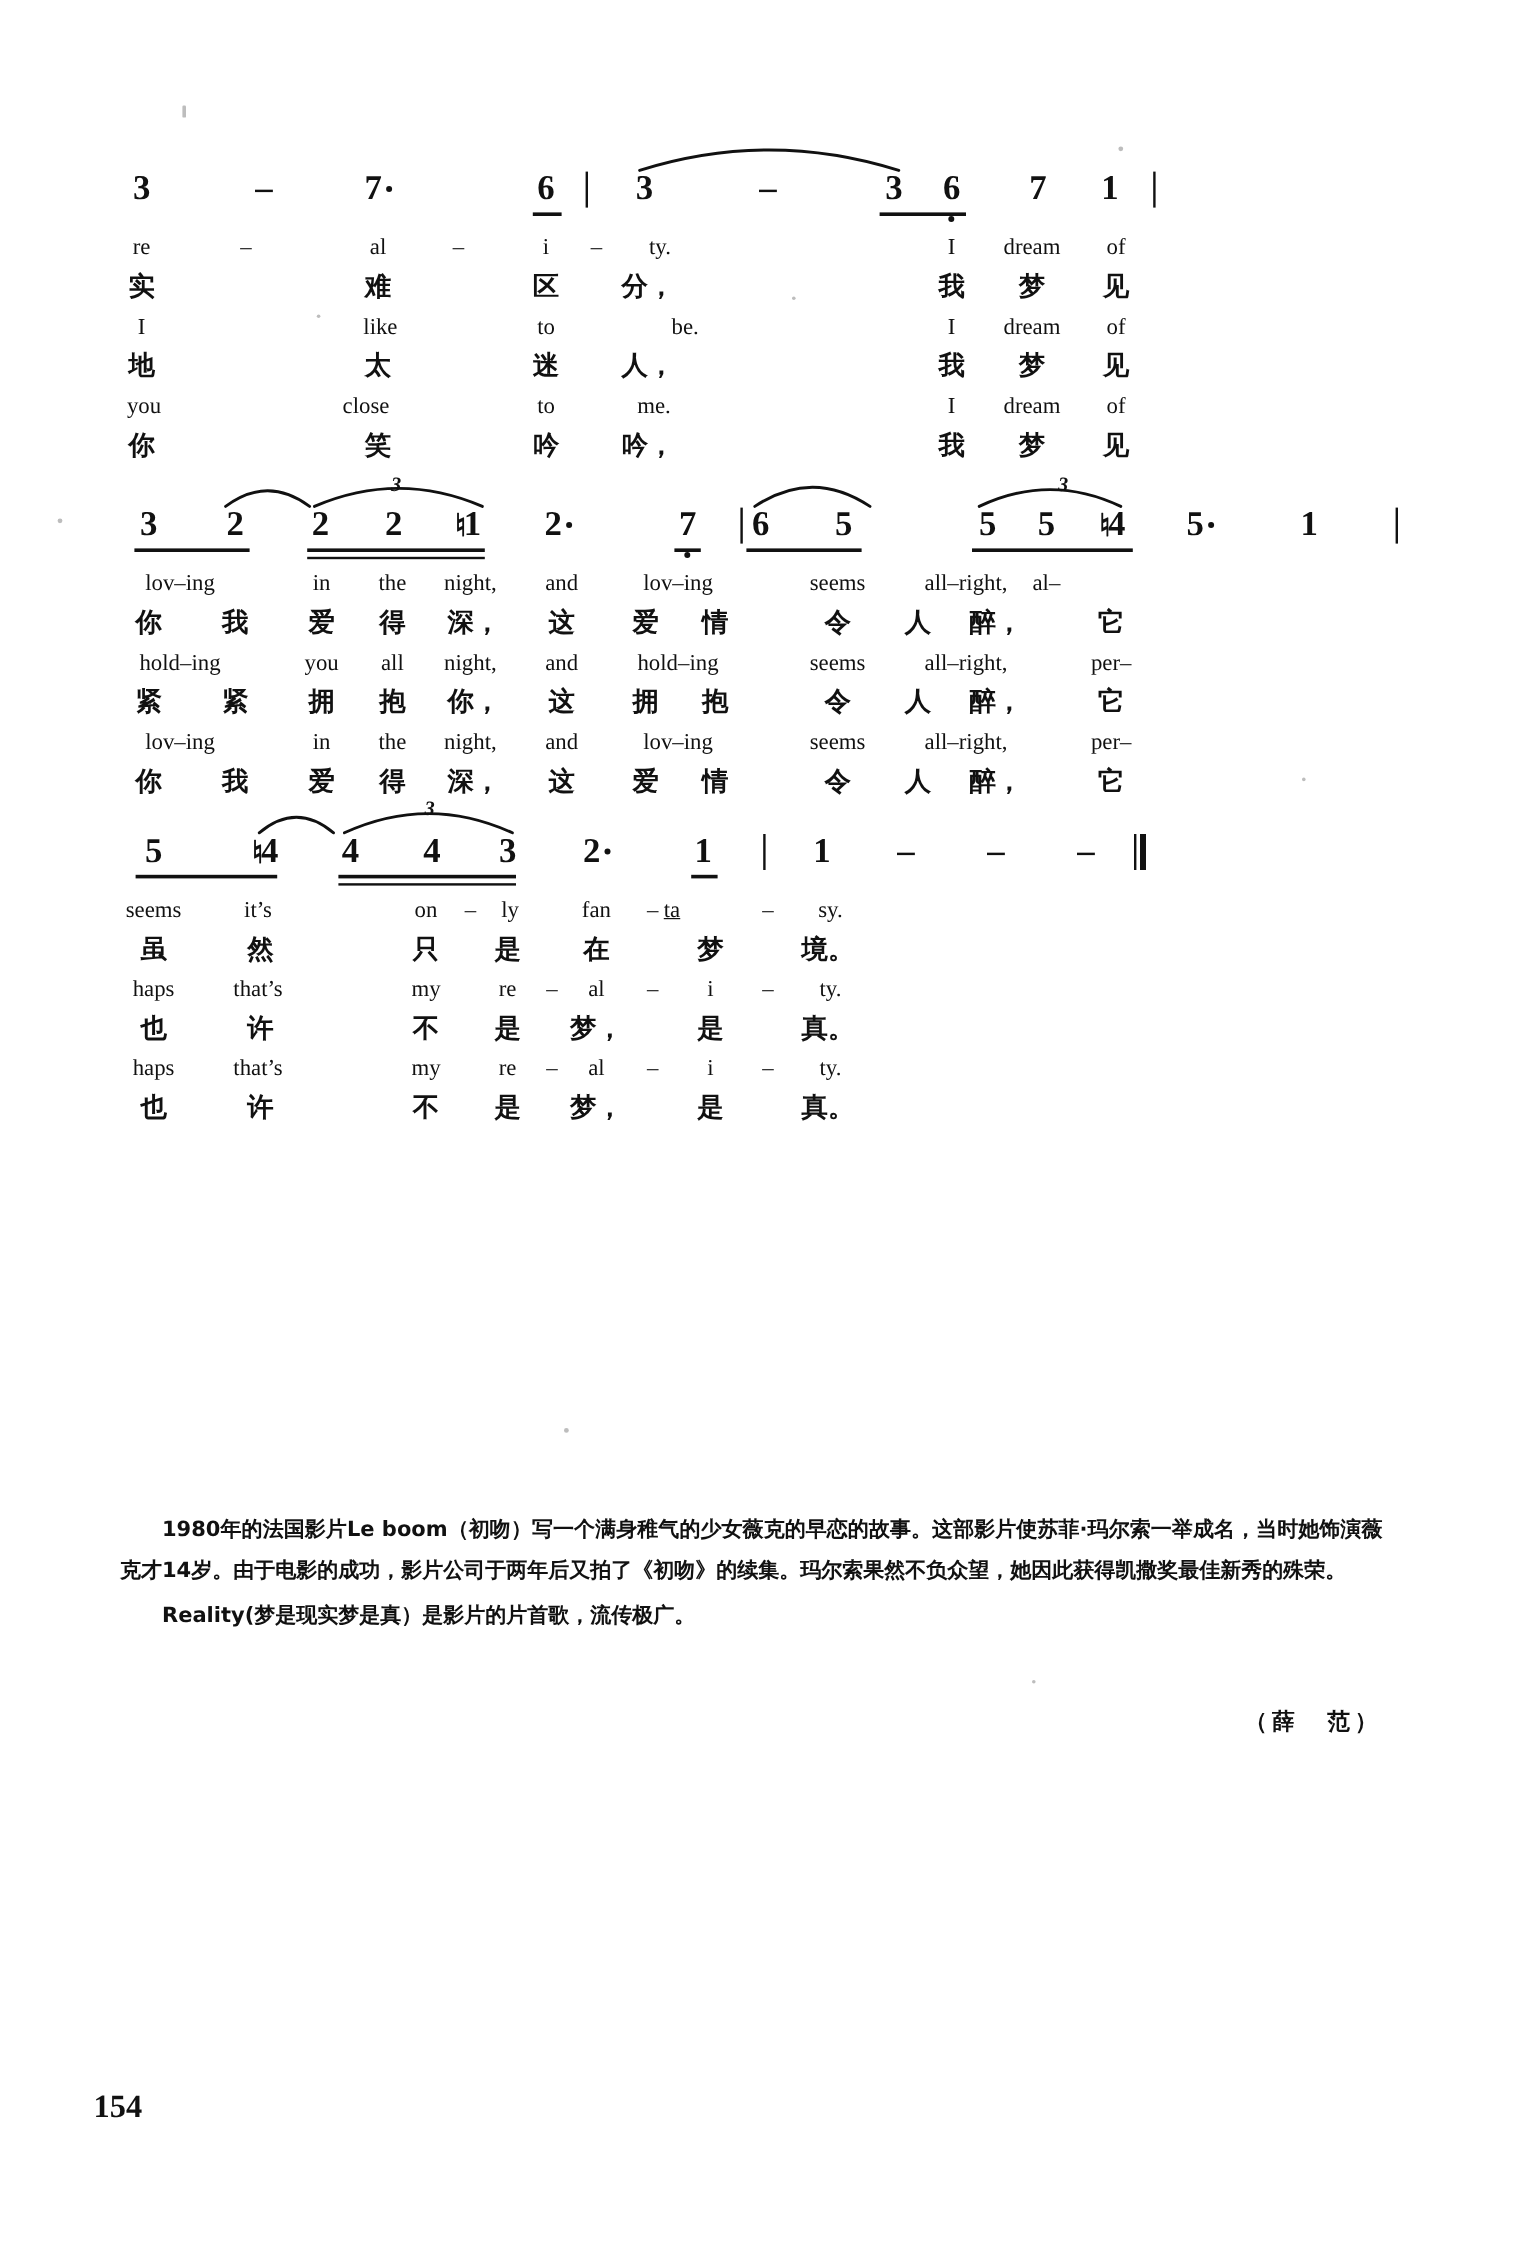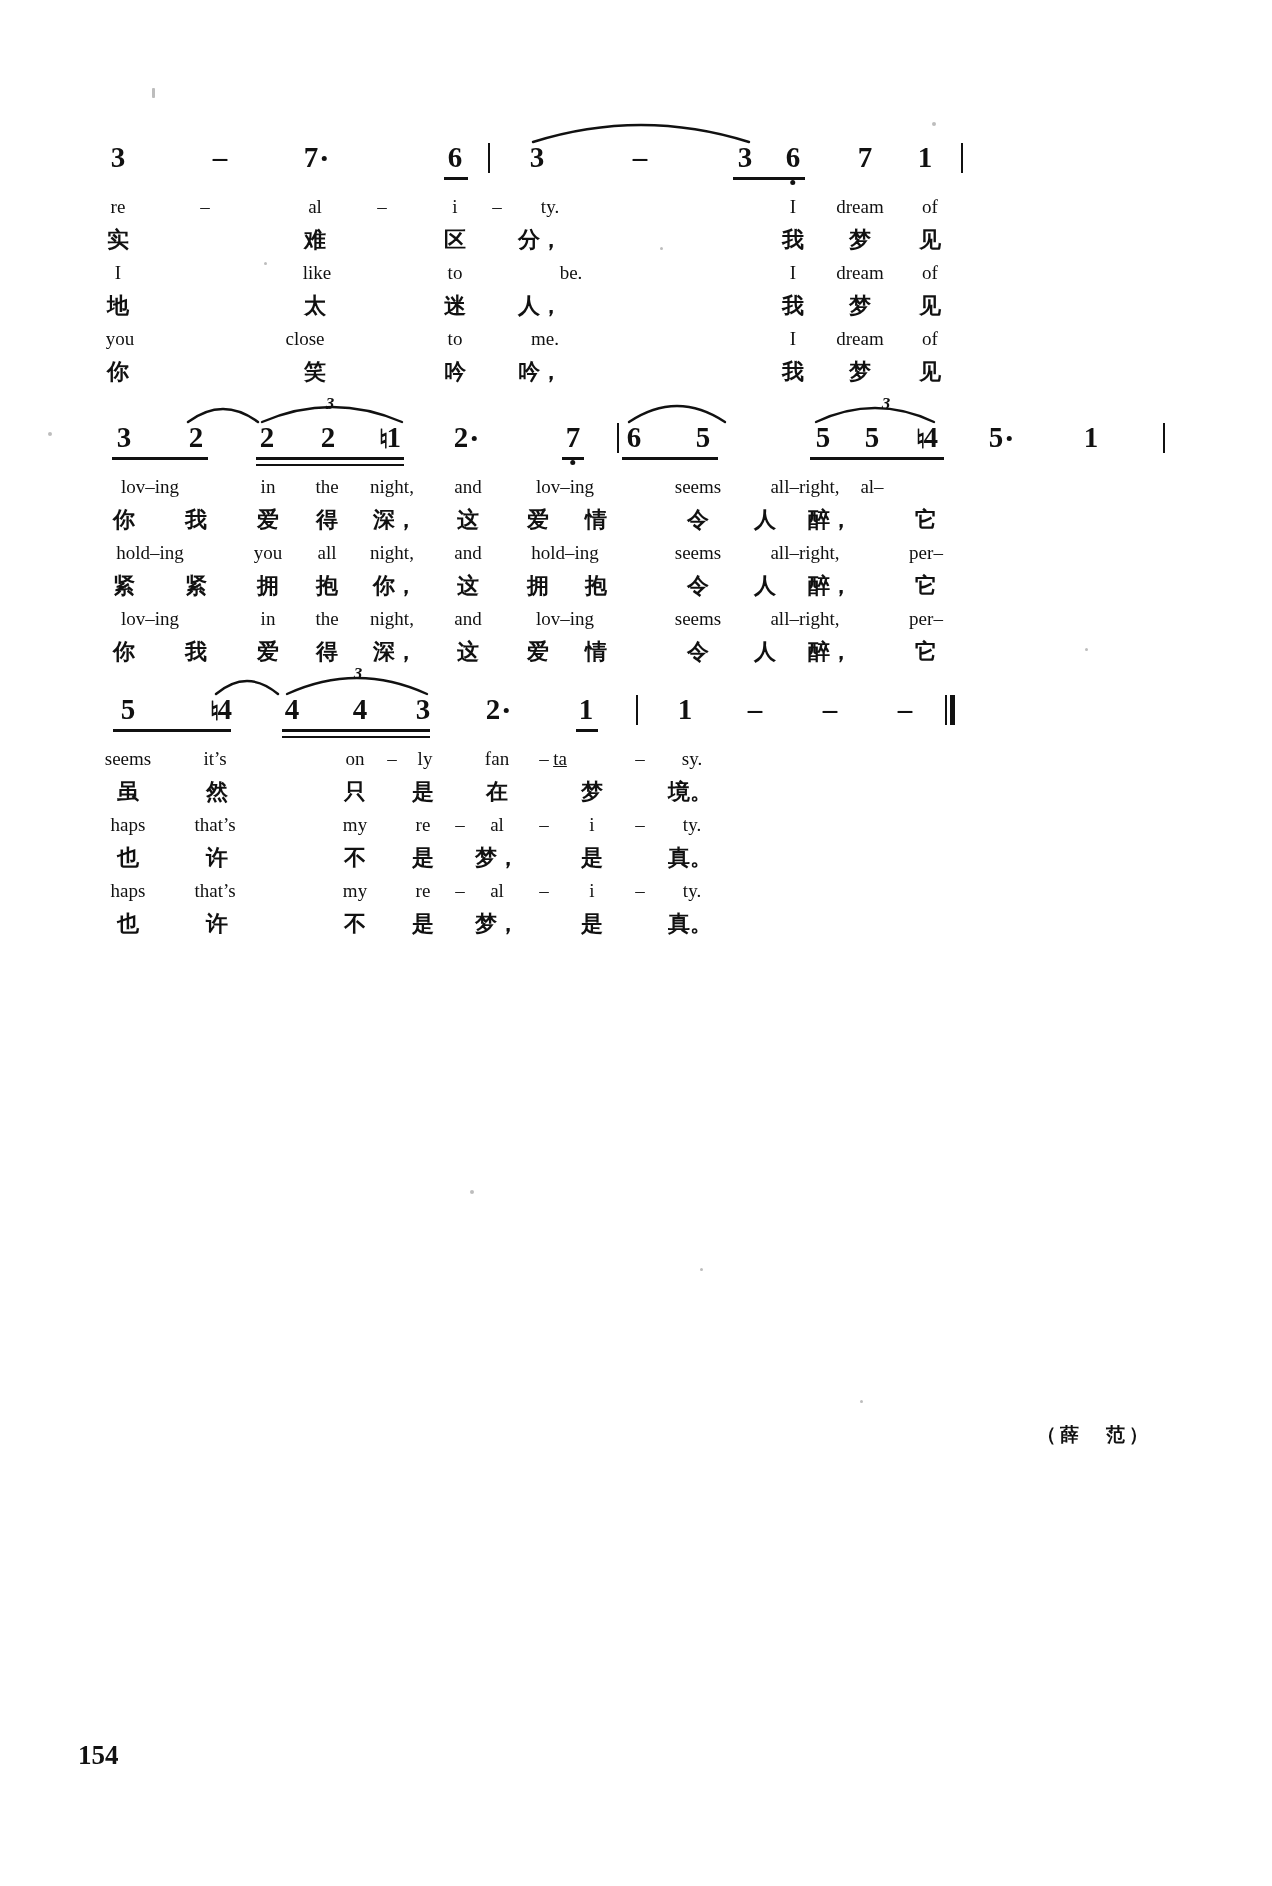--- a/index.html
+++ b/index.html
@@ -460,17 +460,21 @@
           <span class="lyr" style="left: 217px;">许</span>
           <span class="lyr" style="left: 355px;">不</span>
           <span class="lyr" style="left: 423px;">是</span>
           <span class="lyr" style="left: 497px;">梦，</span>
           <span class="lyr" style="left: 592px;">是</span>
           <span class="lyr" style="left: 690px;">真。</span>
         </div>
       </div>
     </div>
 
+  <div class="notes" id="notes-host" style="top:1258px;">
+      <p>1980年的法国影片Le boom（初吻）写一个满身稚气的少女薇克的早恋的故事。这部影片使苏菲·玛尔索一举成名，当时她饰演薇克才14岁。由于电影的成功，影片公司于两年后又拍了《初吻》的续集。玛尔索果然不负众望，她因此获得凯撒奖最佳新秀的殊荣。</p>
+      <p>Reality(梦是现实梦是真）是影片的片首歌，流传极广。</p>
+    </div>
 
   <div class="signature" style="top:1422px;">（薛　范）</div>
 
   <div class="pagenum" style="top:1740px;">154</div>
 </div>
 
 </body></html>

